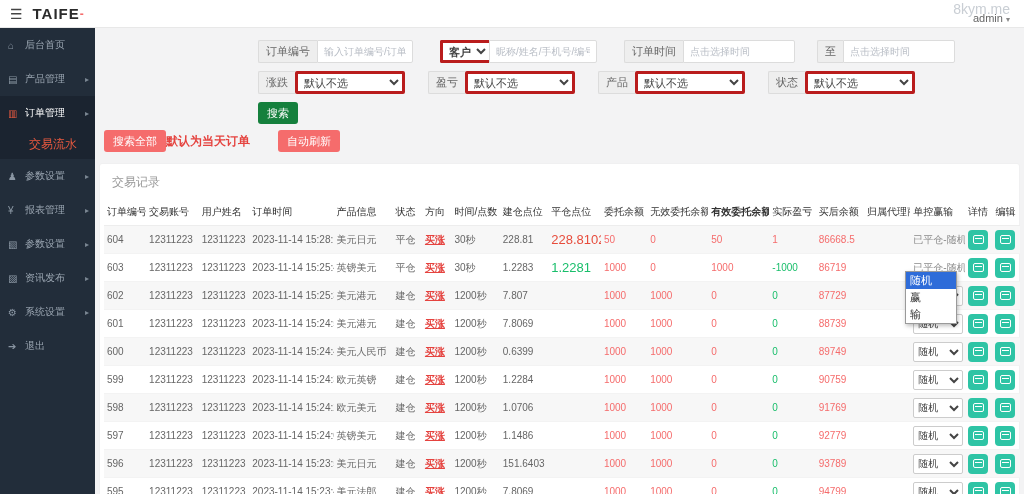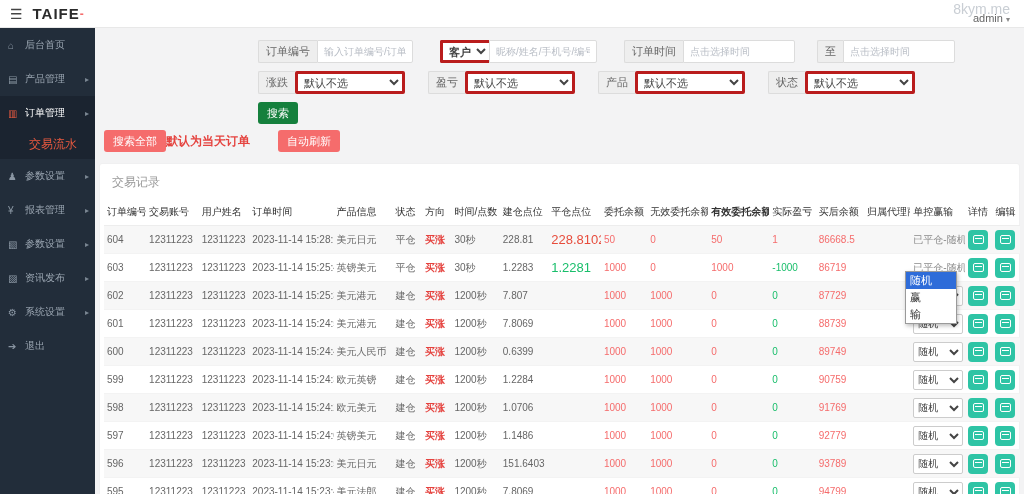--- a/index.html
+++ b/index.html
@@ -56,21 +56,21 @@
   th { font-size:10px; color:#333; font-weight:normal; text-align:left; padding:6px 3px;
     border-bottom:1px solid #ededed; white-space:nowrap; overflow:hidden; }
   td { font-size:10px; color:#666; padding:0 3px; height:28px; white-space:nowrap; overflow:hidden;
     border-bottom:1px solid #f3f3f3; }
   tbody tr:nth-child(odd) { background:#f7f7f7; }
   .c-red { color:#f56c6c; }
   .c-green { color:#19be6b; }
   .c-big-red { color:#e74c3c; font-size:13px; }
   .c-big-green { color:#19be6b; font-size:13px; }
   .c-muted { color:#8b8b8b; }
-  .dir { color:#e5433f; font-weight:bold; }
+  .dir { color:#e5433f; font-weight:bold;text-decoration:underline; }
   .win-select { width:50px; height:20px; font-size:10px; color:#444; border:1px solid #ccc;
     border-radius:2px; background:#fff; outline:none; }
   .act-btn { display:inline-flex; width:20px; height:20px; background:#2ec4a5; border-radius:4px;
     align-items:center; justify-content:center; cursor:pointer; vertical-align:middle; }
   .act-ic { position:relative; width:11px; height:9px; border:1px solid #fff; border-radius:2px; display:block; }
   .act-ic::after { content:""; position:absolute; left:1px; right:1px; top:2px; height:1px; background:#fff; }
 
   
   .dd { position:absolute; left:905px; top:271px; width:52px; background:#fff;
     border:1px solid #9a9a9a; box-shadow:1px 2px 4px rgba(0,0,0,.25); z-index:40; font-size:11px; }

